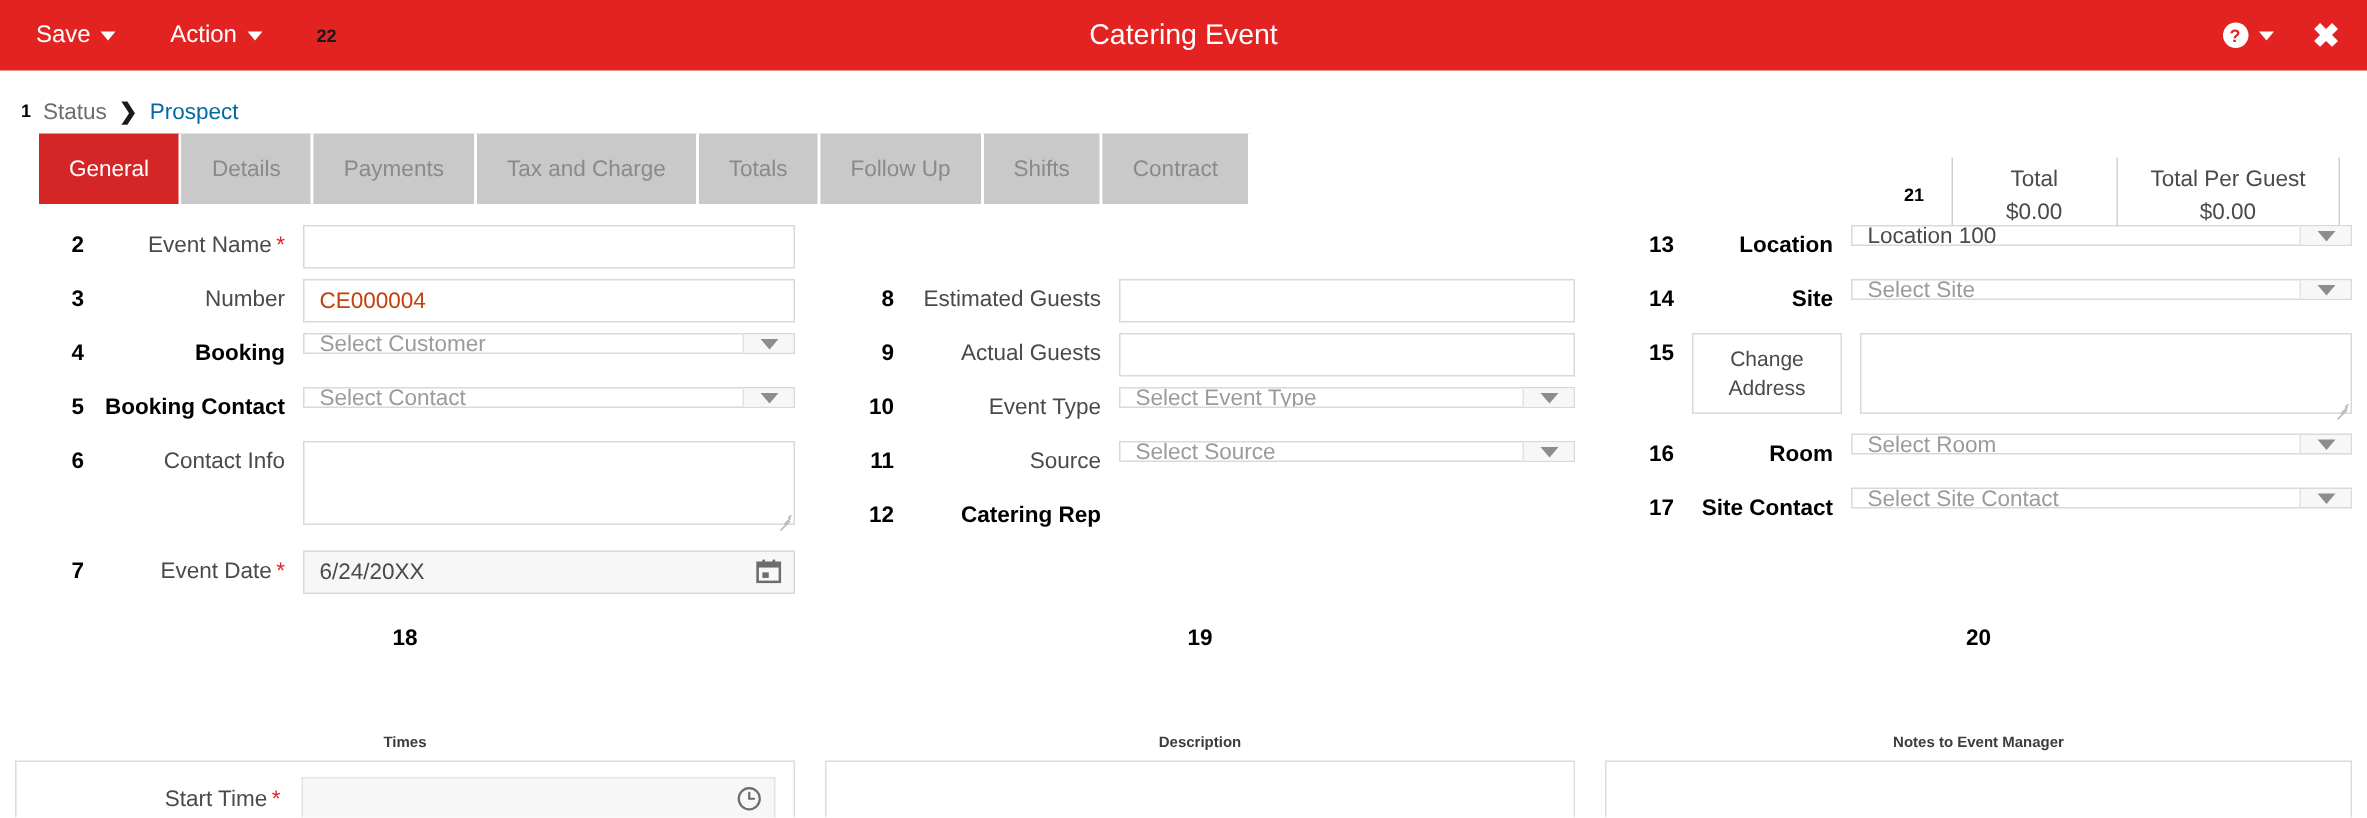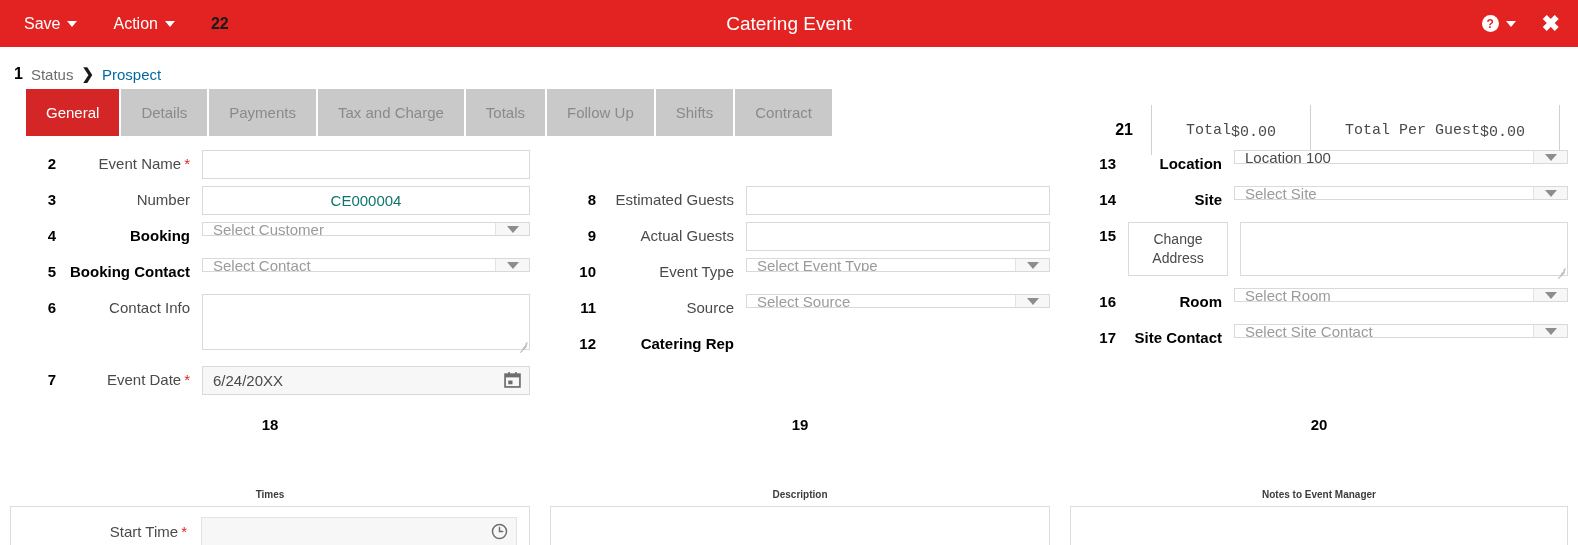--- a/index.html
+++ b/index.html
@@ -29,21 +29,21 @@
     cursor: pointer;
     white-space: nowrap;
   }
   .caret-down {
     width: 0; height: 0;
     border-left: 5px solid transparent;
     border-right: 5px solid transparent;
     border-top: 6px solid #ffffff;
     display: inline-block;
   }
-  .marker { font-weight: bold; color: #000000; font-size: 16px; }
+  .marker { font-weight: bold; color: #000000; font-size: 12px; }
   .marker.onred { color: #1a1a1a; }
   .tb-title {
     position: absolute;
     left: 0; right: 0;
     text-align: center;
     color: #ffffff;
     font-size: 19px;
     pointer-events: none;
   }
   .tb-right {
@@ -106,25 +106,24 @@
     position: absolute;
     right: 18px; top: 105px;
     display: flex;
     align-items: stretch;
     gap: 0;
     height: 50px;
   }
   .totals .marker { display: flex; align-items: center; padding-right: 18px; }
   .total-cell {
     border-left: 1px solid #d0d0d0;
-    padding: 0 34px;
-    display: flex; flex-direction: row;
+    padding: 0 22px;
+    display: flex; flex-direction: column;
     align-items: center; justify-content: center;
     min-width: 110px;
-    font-family: Liberation Mono, monospace;
   }
   .total-cell:last-child { border-right: 1px solid #d0d0d0; }
   .total-lbl { font-size: 15px; color: #4a4a4a; }
   .total-val { font-size: 15px; color: #4a4a4a; margin-top: 5px; }
 
   
   .form-area {
     position: relative;
     display: flex;
     padding-top: 14px;
@@ -166,21 +165,21 @@
     width: 100%;
     height: 29px;
     border: 1px solid #d9d9d9;
     background: #ffffff;
     font-size: 15px;
     color: #4a4a4a;
     padding: 0 10px;
     font-family: "Liberation Sans", sans-serif;
     outline: none;
   }
-  .tin.filled { color: #0f766e; text-align: center; }
+  .tin.filled { color: #c2410c; }
   .tin.greybg { background: #f7f7f7; }
   .tin::placeholder { color: #9b9b9b; }
 
   .sel {
     display: flex;
     width: 100%;
     height: 14px;
     border: 1px solid #d9d9d9;
     background: #ffffff;
     cursor: pointer;

